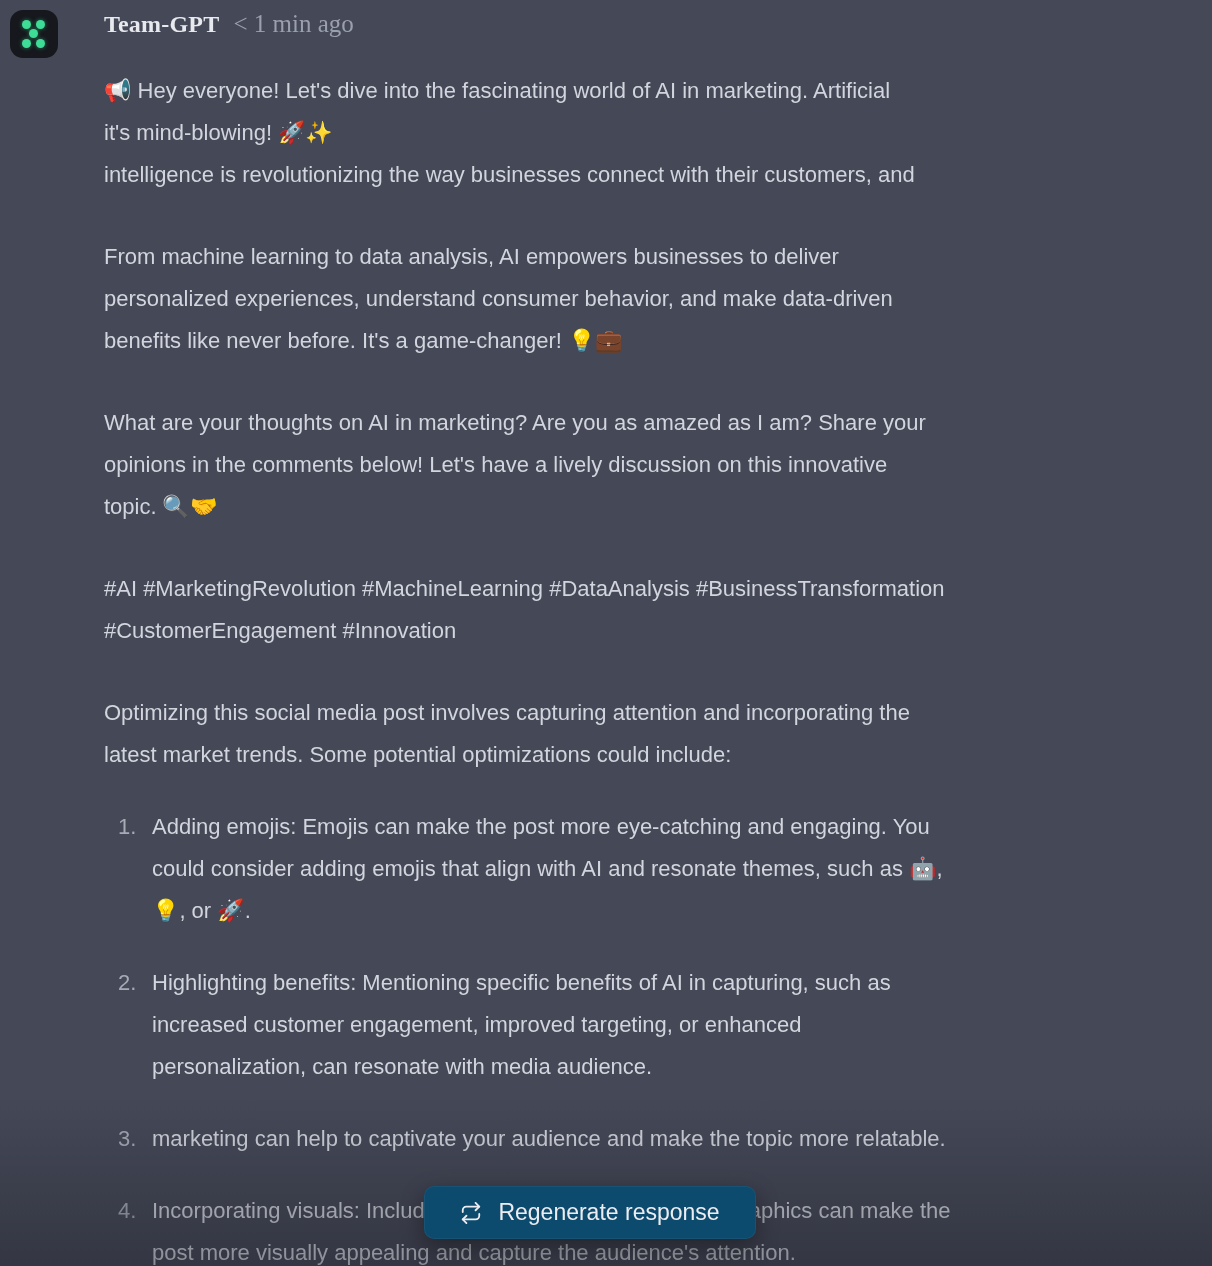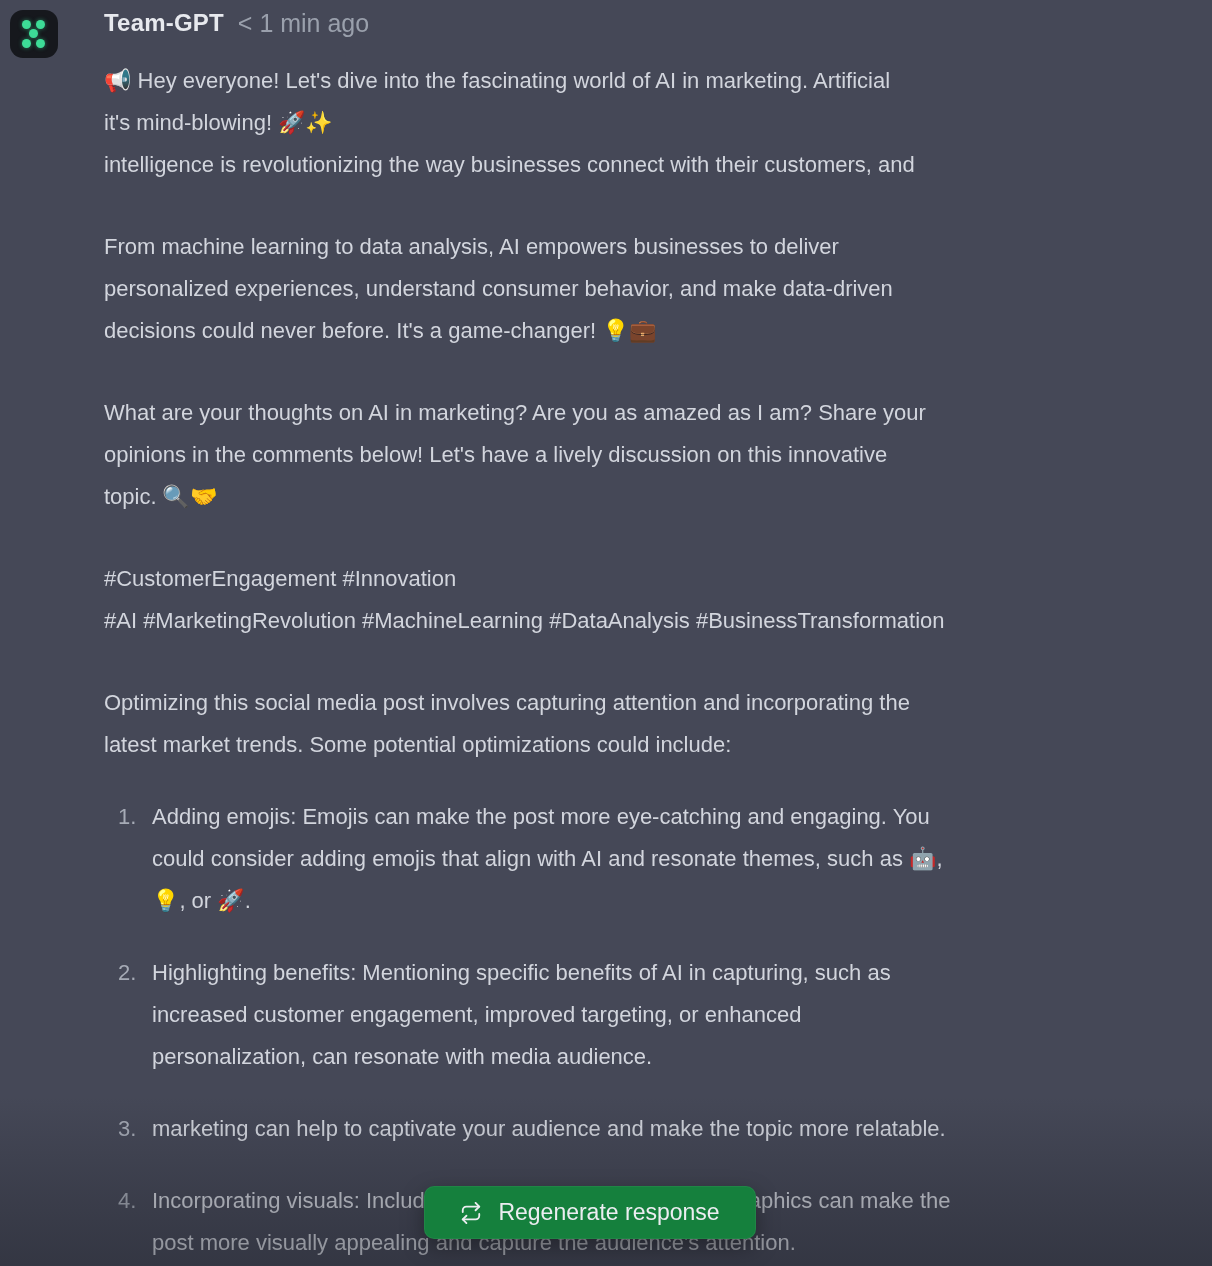--- a/index.html
+++ b/index.html
@@ -35,36 +35,37 @@
 
   
   .content {
     position: absolute;
     left: 104px; top: 8px;
     width: 995px;
   }
   .msg-header {
     height: 30px;
     display: flex;
-    align-items: center;
+    align-items: flex-end;
     gap: 14px;
+    font-family: Liberation Serif, serif;
   }
   .author {
     font-size: 24px;
     font-weight: 700;
     color: #e7e9ee;
     letter-spacing: 0.2px;
   }
   .timestamp {
     font-size: 25px;
     color: #9aa0ac;
   }
 
   .para { margin-top: 40px; font-size: 22px; }
-  .para.first { margin-top: 22px; }
+  .para.first { margin-top: 32px; }
   .line { line-height: 42px; white-space: pre; }
 
   .olist { margin: 0; }
   .list-item {
     position: relative;
     margin-top: 30px;
     padding-left: 48px;
     font-size: 22px;
   }
   .list-item .num {
@@ -82,21 +83,21 @@
     background: linear-gradient(180deg, rgba(24,26,34,0) 0%, rgba(24,26,34,0.22) 55%, rgba(24,26,34,0.38) 100%);
     pointer-events: none;
     z-index: 5;
   }
 
   
   .regen-btn {
     position: absolute;
     left: 424px; top: 1186px;
     width: 332px; height: 53px;
-    background: #15803d;
+    background: #0c4a6e;
     border: 1px solid rgba(255,255,255,0.05);
     border-radius: 10px;
     box-shadow: 0 8px 22px rgba(0,0,0,0.35);
     display: flex;
     align-items: center;
     justify-content: center;
     gap: 16px;
     color: #ecedf1;
     font-family: "Liberation Sans", "DejaVu Sans", sans-serif;
     font-size: 23px;
@@ -124,30 +125,30 @@
   </div>
 
   <div class="para first">
       <div class="line">📢 Hey everyone! Let's dive into the fascinating world of AI in marketing. Artificial</div>
       <div class="line">it's mind-blowing! 🚀✨</div>
       <div class="line">intelligence is revolutionizing the way businesses connect with their customers, and</div>
     </div>
   <div class="para">
       <div class="line">From machine learning to data analysis, AI empowers businesses to deliver</div>
       <div class="line">personalized experiences, understand consumer behavior, and make data-driven</div>
-      <div class="line">decisions could never before. It's a game-changer! 💡💼</div>
+      <div class="line">benefits like never before. It's a game-changer! 💡💼</div>
     </div>
   <div class="para">
       <div class="line">What are your thoughts on AI in marketing? Are you as amazed as I am? Share your</div>
       <div class="line">opinions in the comments below! Let's have a lively discussion on this innovative</div>
       <div class="line">topic. 🔍🤝</div>
     </div>
   <div class="para">
+      <div class="line">#AI #MarketingRevolution #MachineLearning #DataAnalysis #BusinessTransformation</div>
       <div class="line">#CustomerEngagement #Innovation</div>
-      <div class="line">#AI #MarketingRevolution #MachineLearning #DataAnalysis #BusinessTransformation</div>
     </div>
   <div class="para">
       <div class="line">Optimizing this social media post involves capturing attention and incorporating the</div>
       <div class="line">latest market trends. Some potential optimizations could include:</div>
     </div>
 
   <div class="olist">
     <div class="list-item">
       <span class="num">1.</span>
       <span class="litext"><div class="line">Adding emojis: Emojis can make the post more eye-catching and engaging. You</div><div class="line">could consider adding emojis that align with AI and resonate themes, such as 🤖,</div><div class="line">💡, or 🚀.</div></span>

